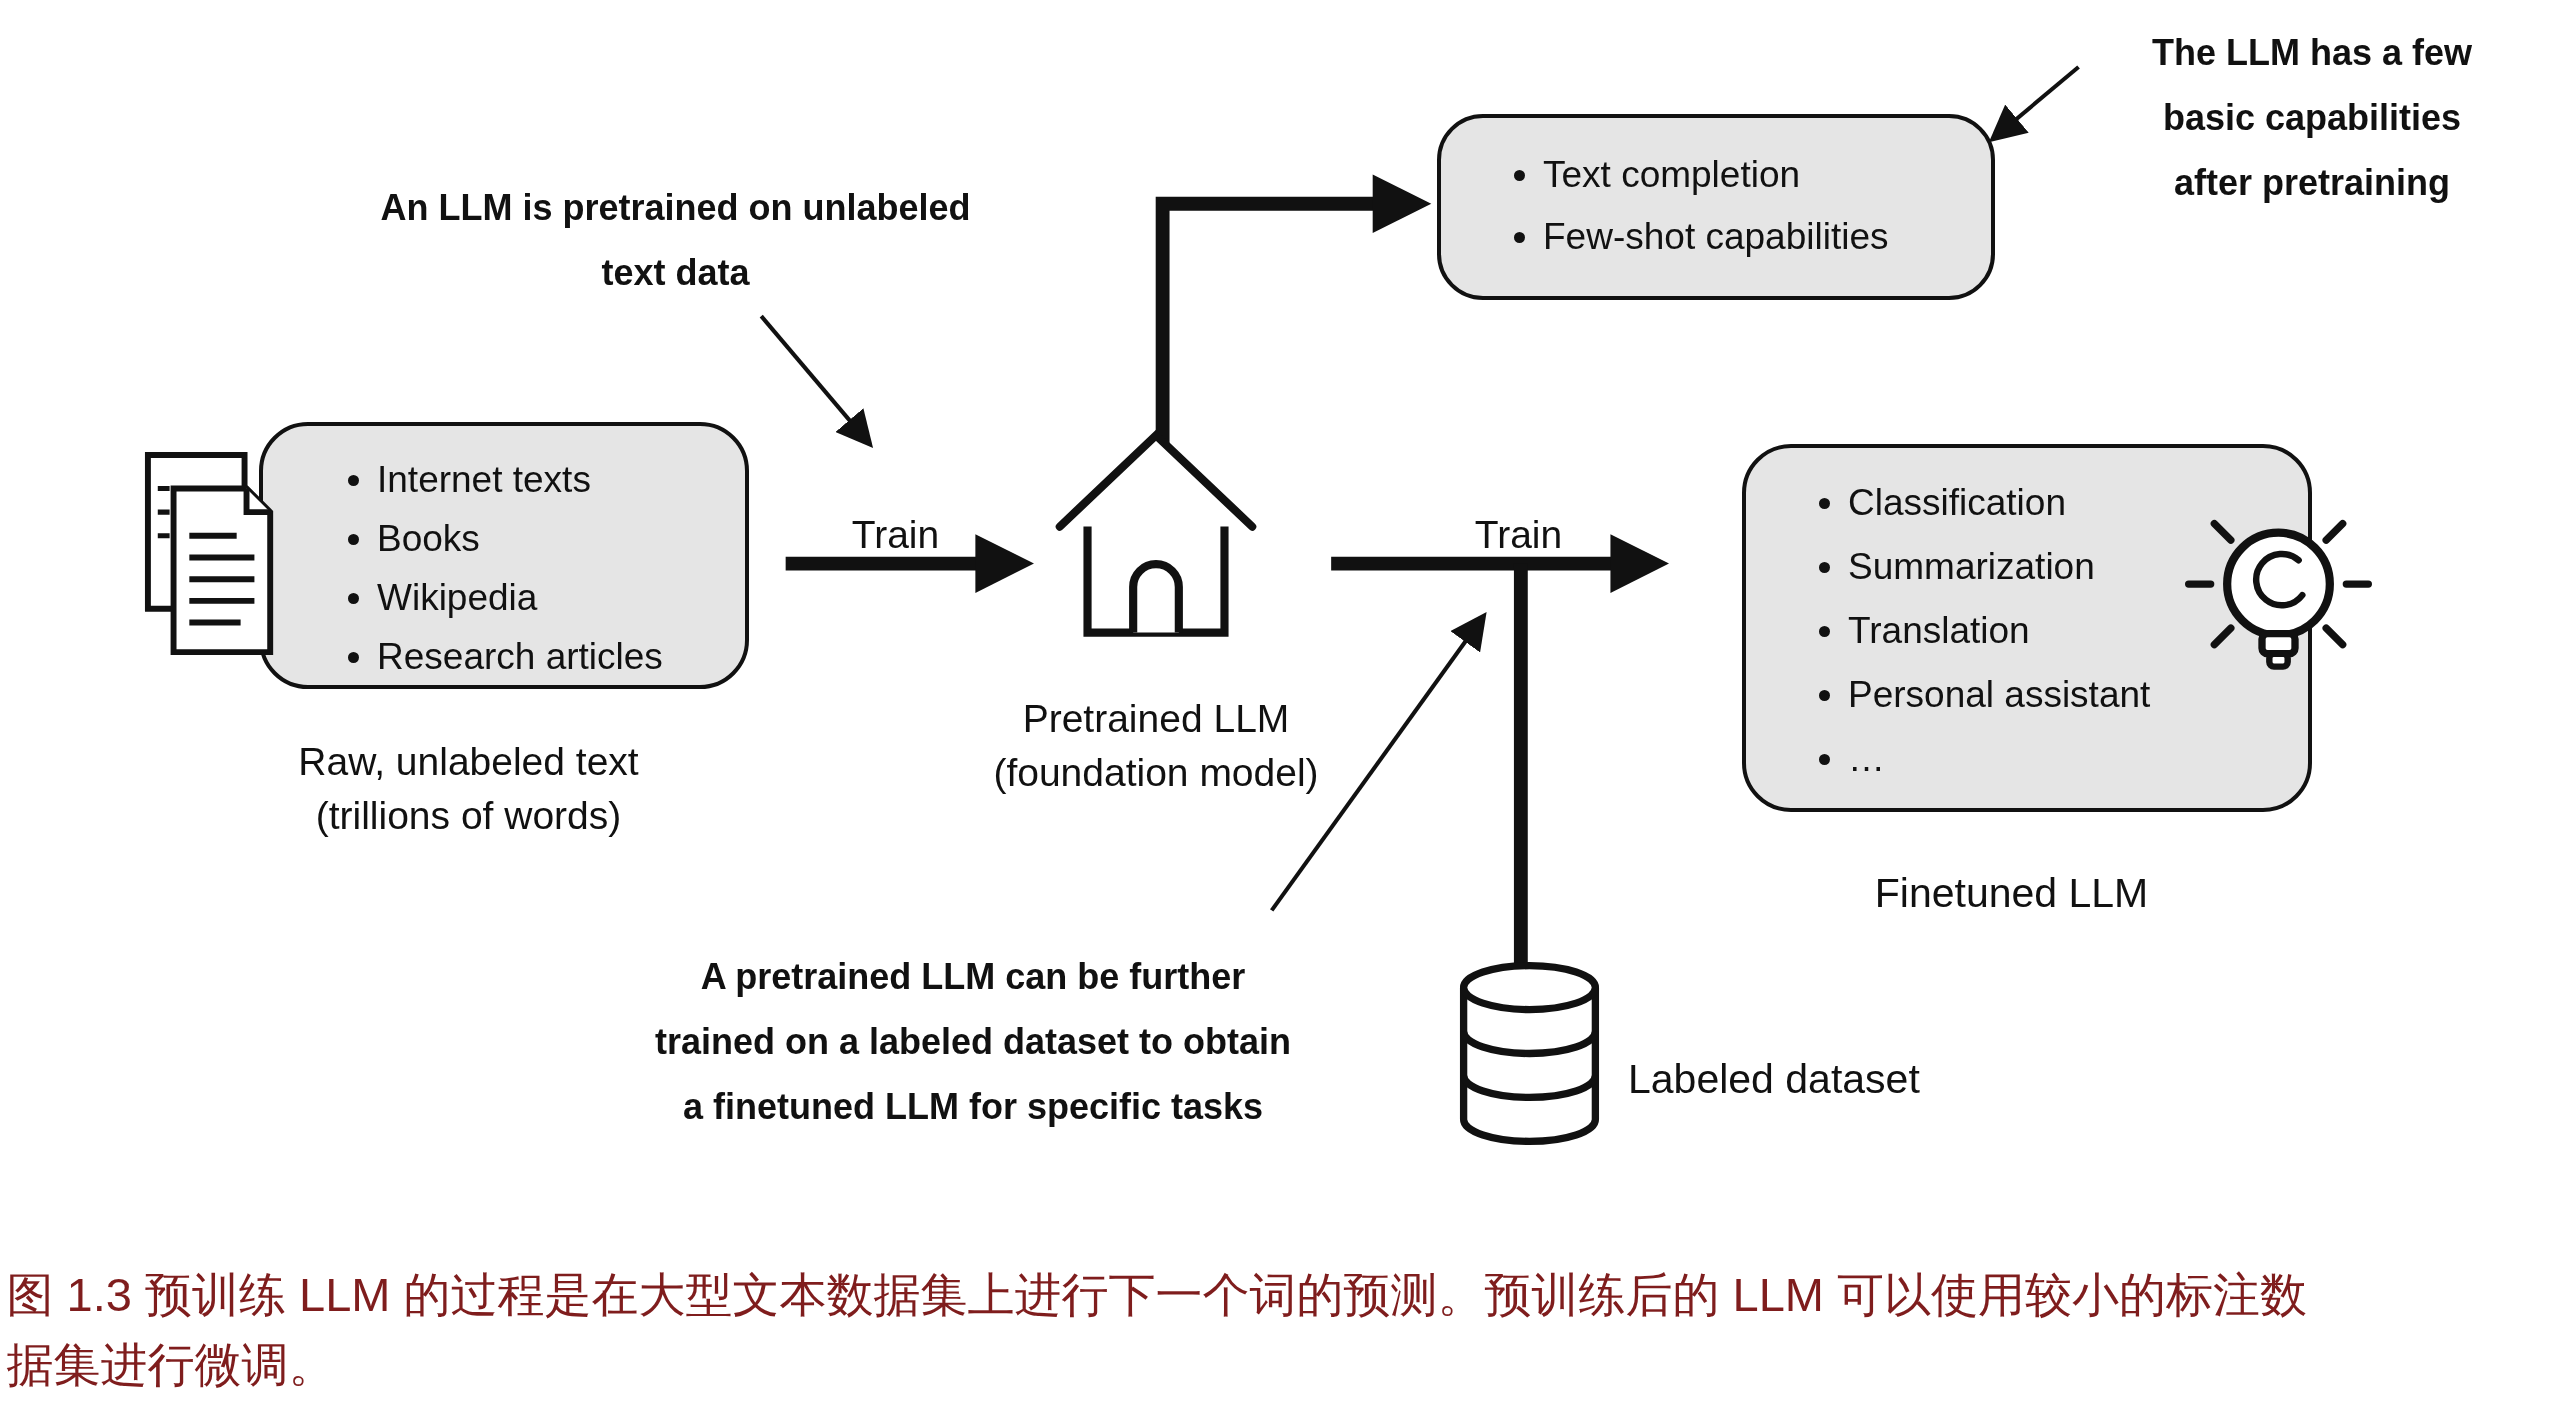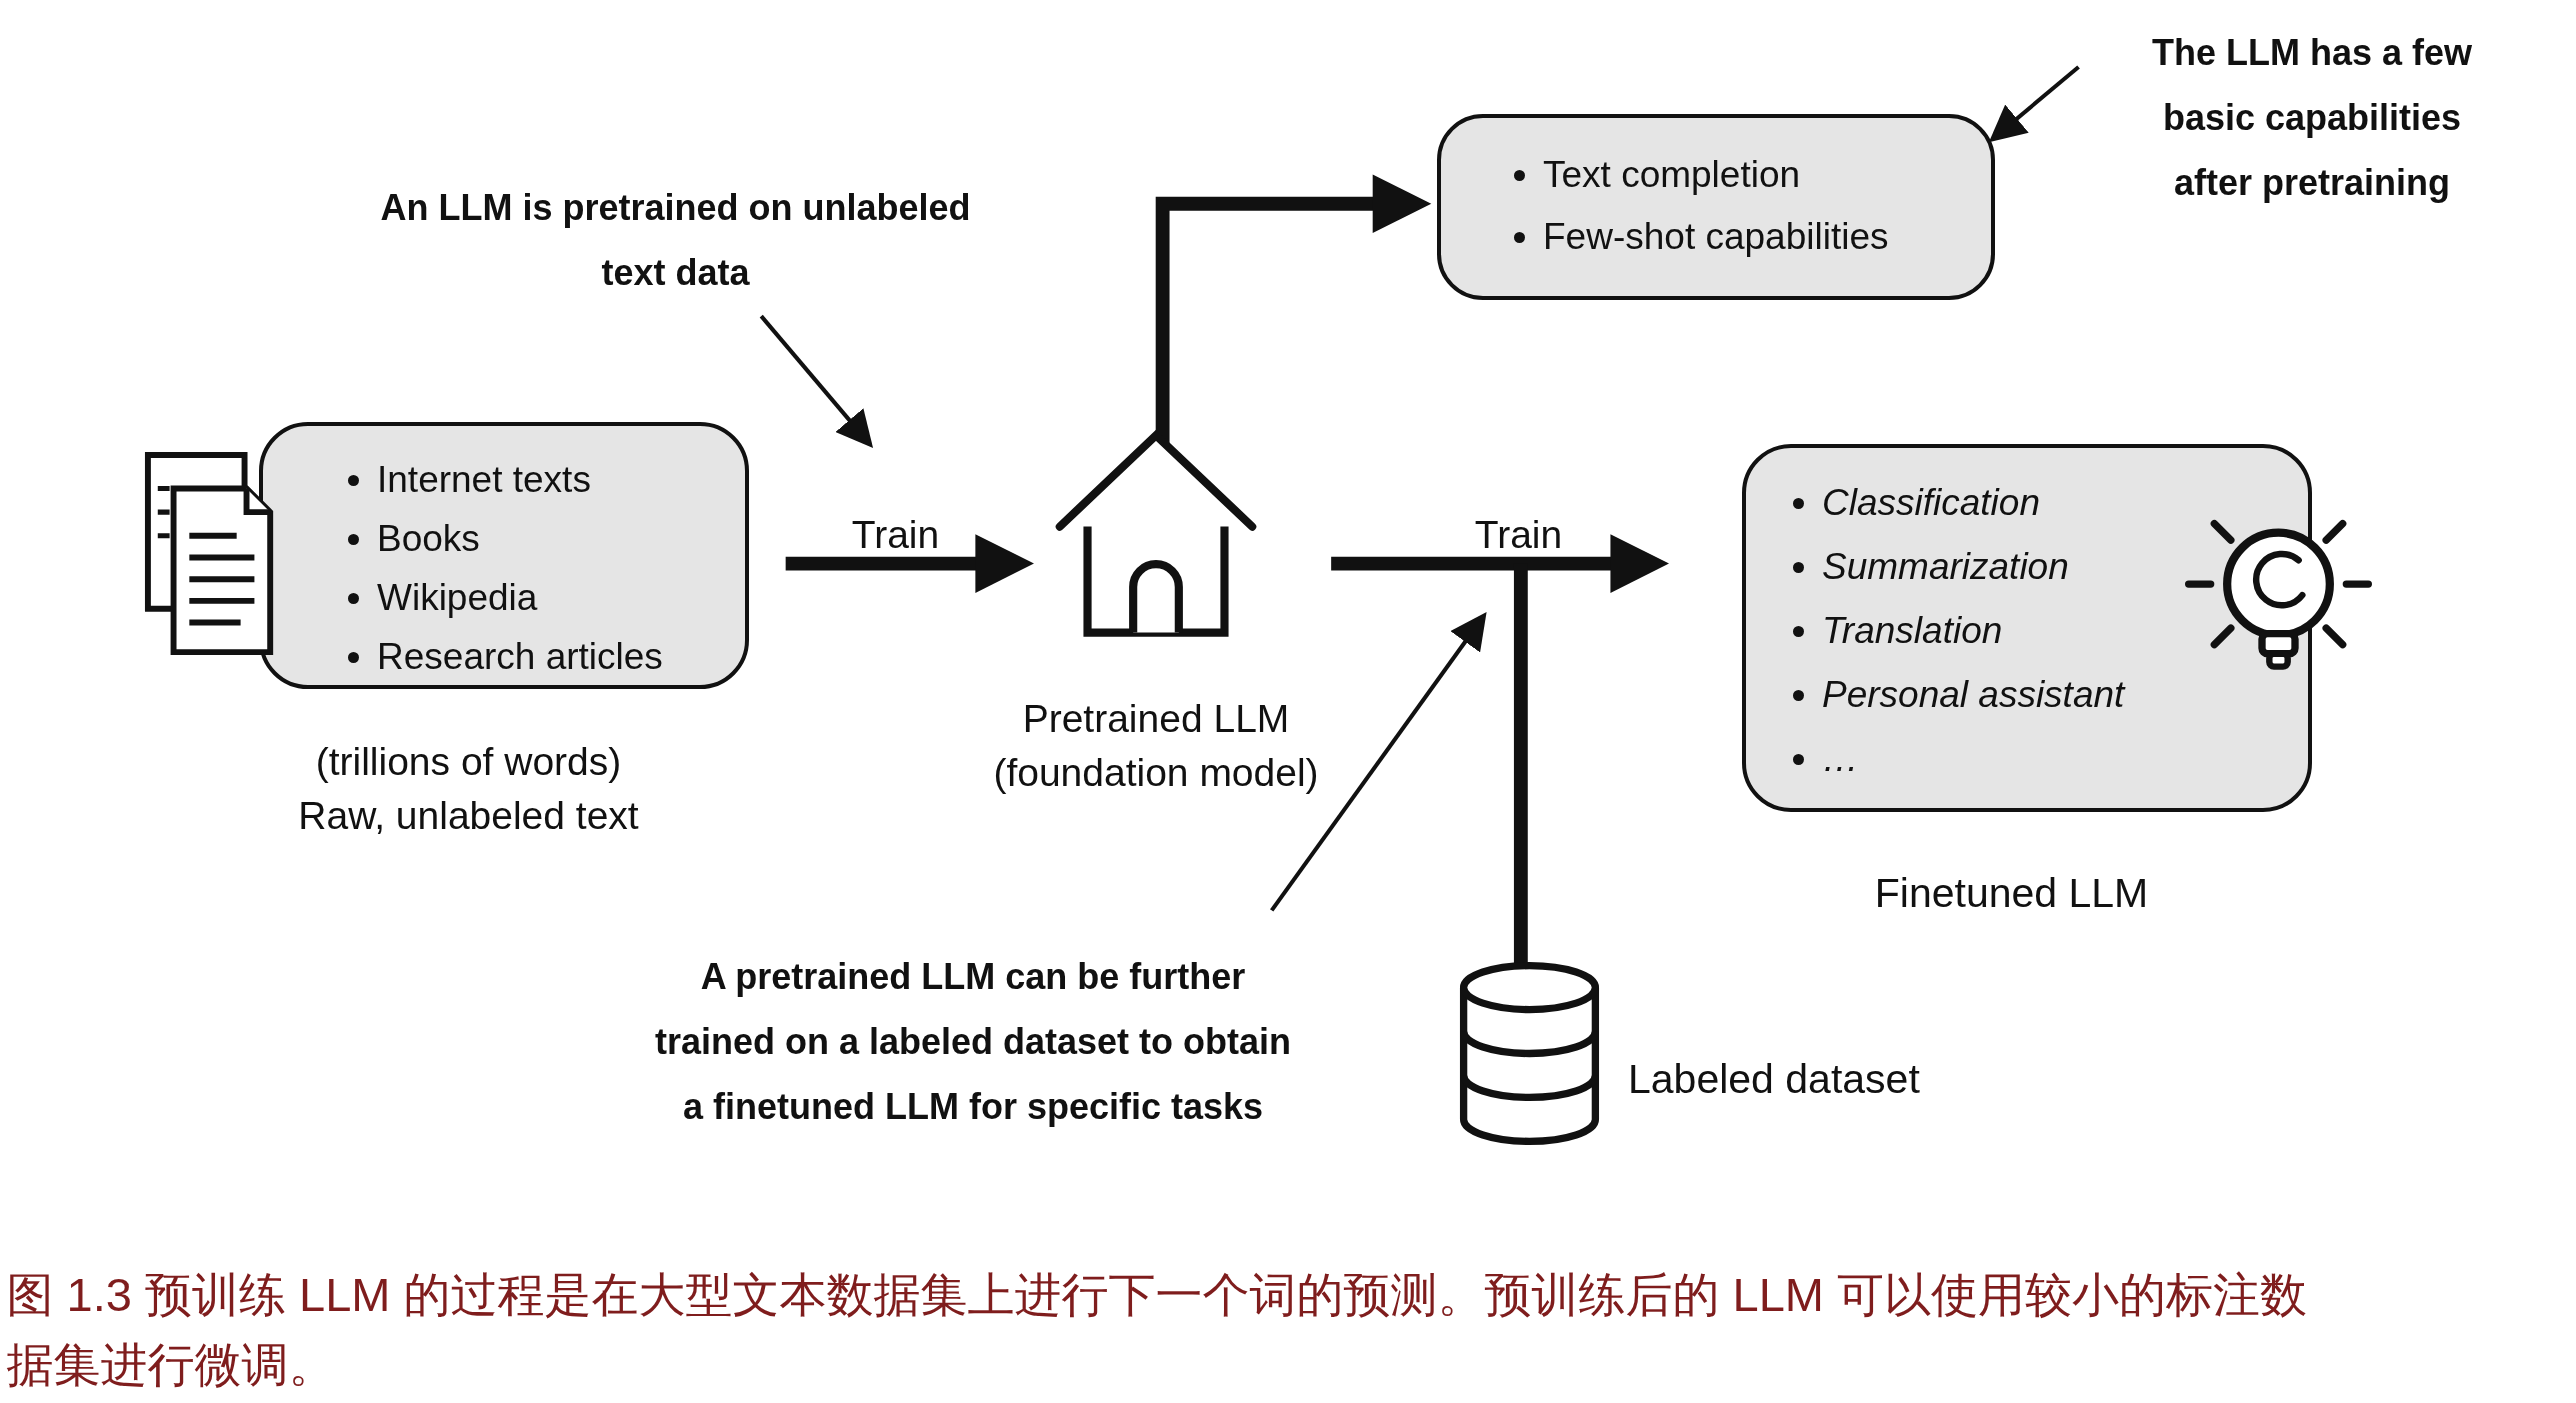--- a/index.html
+++ b/index.html
@@ -28,21 +28,21 @@
     border-radius: 49px;
     z-index: 2;
   }
   .rbox ul { list-style: disc outside; margin: 0; }
   .rbox li { font-size: 37px; }
 
   .raw-list  { padding: 24.4px 0 0 114px; }
   .raw-list li { line-height: 59px; }
   .cap-list  { padding: 26px 0 0 102px; }
   .cap-list li { line-height: 62px; }
-  .fine-list { padding: 23px 0 0 76px; font-style: italic; }
+  .fine-list { padding: 23px 0 0 102px; }
   .fine-list li { line-height: 64px; }
 
   .note {
     font-weight: 700;
     font-size: 36px;
     line-height: 65px;
     text-align: center;
     z-index: 2;
   }
   .label {
@@ -100,22 +100,22 @@
 
   <svg class="icon" style="left:142px; top:449px;" width="142" height="213" viewBox="0 0 72 108">
     <path d="M3,3 H52 V81 H3 Z" fill="#ffffff" stroke="#111111" stroke-width="3"></path>
     <path d="M8,20 H14 M8,32 H14 M8,44 H14" stroke="#111111" stroke-width="2.6"></path>
     <path d="M16,20 H53 L65,32 V103 H16 Z" fill="#ffffff" stroke="#111111" stroke-width="3"></path>
     <path d="M53,20 V32 H65" fill="#ffffff" stroke="#111111" stroke-width="3"></path>
     <path d="M24,44 H48 M24,55 H57 M24,66 H57 M24,77 H57 M24,88 H50" stroke="#111111" stroke-width="3"></path>
   </svg>
 
   <div class="label" style="left:204px; top:699px; width:529px;">
+    <div>Raw, unlabeled text</div>
     <div>(trillions of words)</div>
-    <div>Raw, unlabeled text</div>
   </div>
 
   <div class="note" style="left:346px; top:175px; width:659px;">
     <div>An LLM is pretrained on unlabeled</div>
     <div>text data</div>
   </div>
 
   <div class="label" style="left:798px; top:472px; width:195px;">Train</div>
   <div class="label" style="left:1421px; top:472px; width:195px;">Train</div>
 

